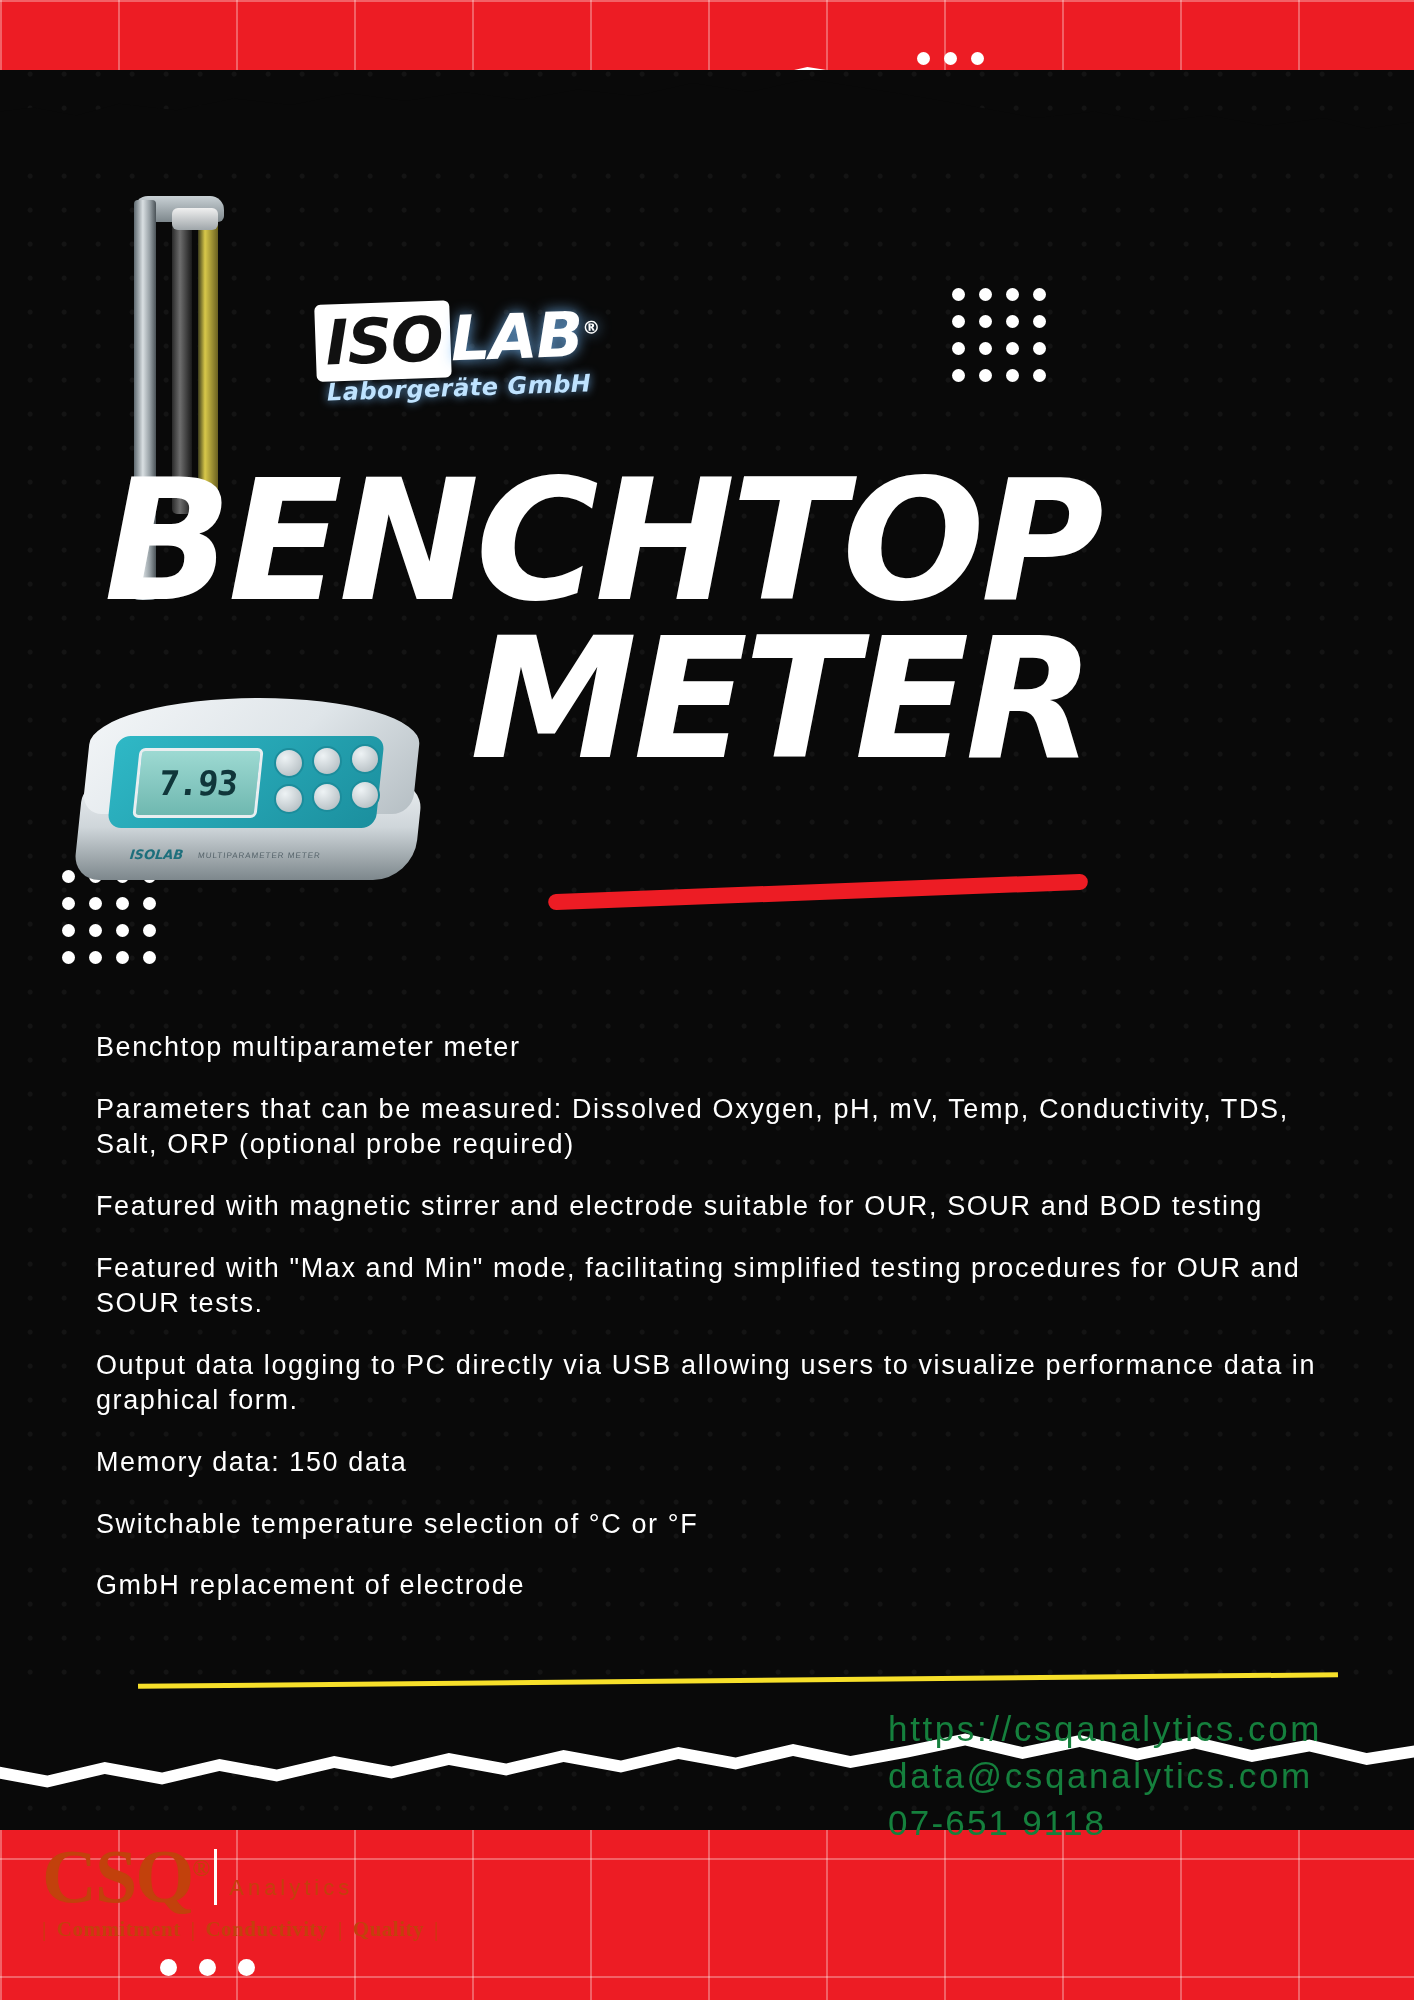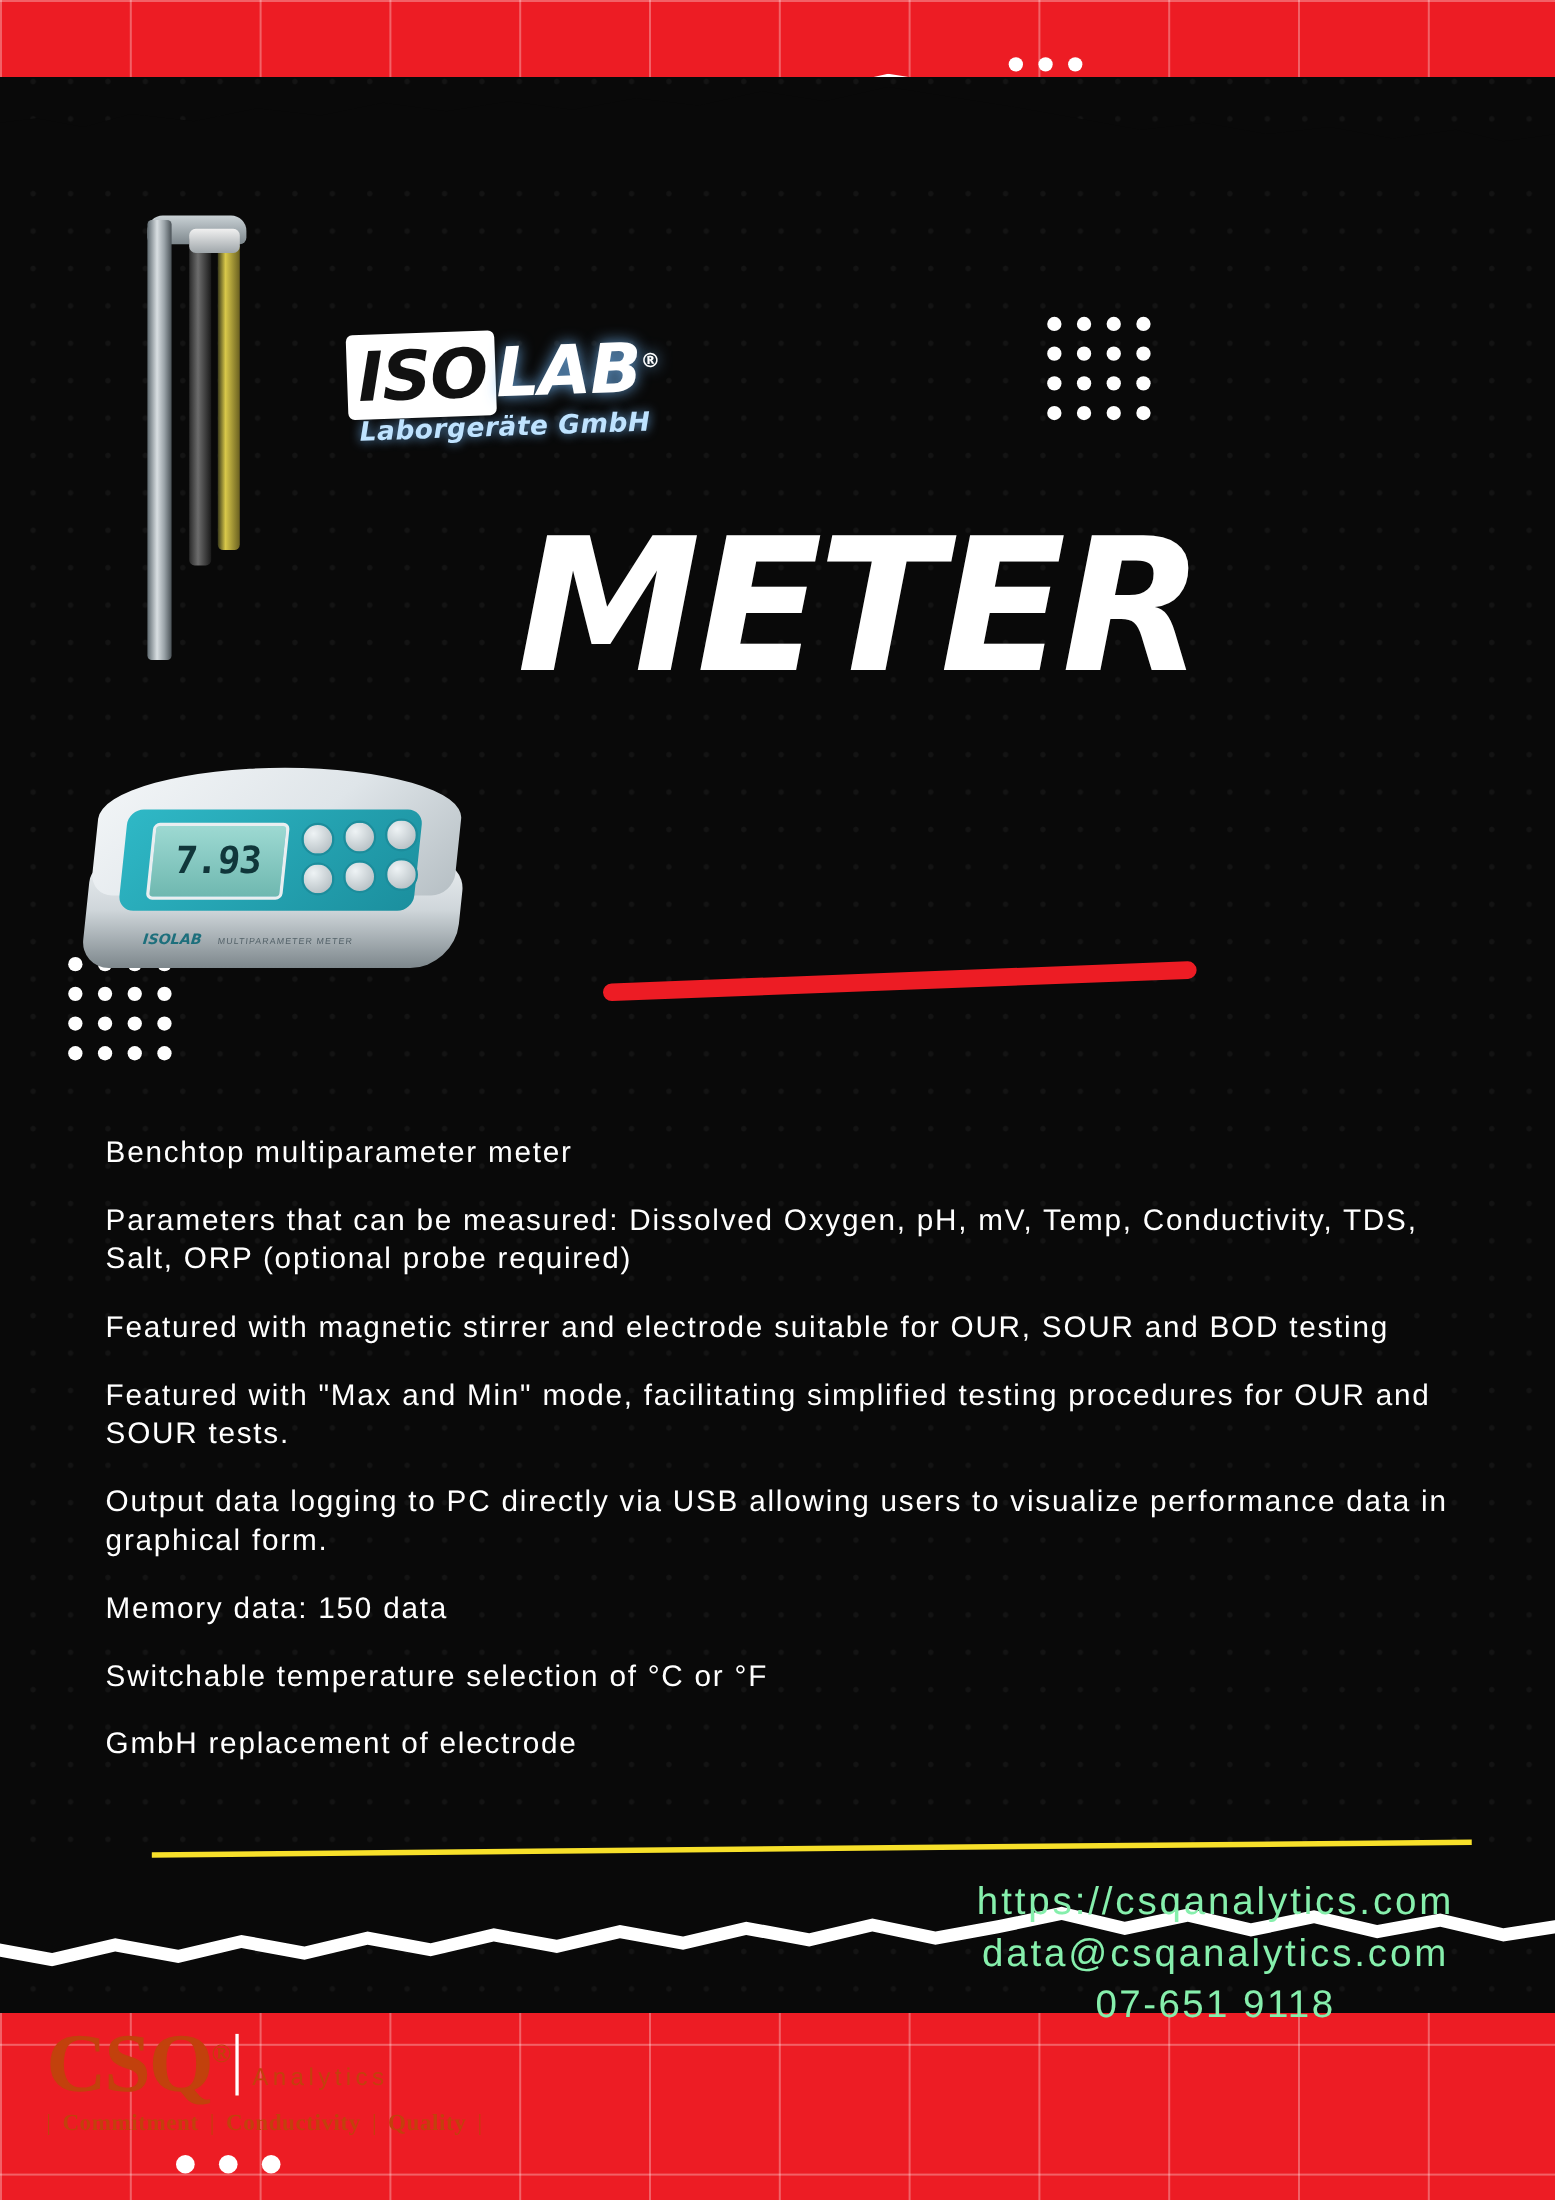--- a/index.html
+++ b/index.html
@@ -372,22 +372,22 @@
     height: 5px;
     background: #f7e02a;
     transform: rotate(-0.55deg);
   }
 
   
   .contact {
     position: absolute;
     top: 1706px;
     right: 92px;
-    text-align: center;
-    color: #86efac;
+    text-align: left;
+    color: #15803d;
   }
   .contact div {
     font-family: "Liberation Sans", sans-serif;
     font-size: 35px;
     letter-spacing: 2.6px;
     line-height: 1.34;
   }
   .contact .phone {
     letter-spacing: 2.2px;
   }
@@ -508,20 +508,21 @@
     <div class="probe-b"></div>
     <div class="probe-cap"></div>
   </div>
 
   <div class="isolab-logo">
     <div class="isolab-main"><span class="iso">ISO</span><span class="lab">LAB</span><span class="isolab-reg">®</span></div>
     <div class="isolab-sub">Laborgeräte GmbH</div>
   </div>
 
   <div class="headline">
+    <div class="line1">BENCHTOP</div>
     <div class="line2">METER</div>
   </div>
   <div class="red-underline"></div>
 
   <div class="meter-body">
     <div class="meter-base"></div>
     <div class="meter-top"></div>
     <div class="meter-panel"></div>
     <div class="meter-screen">7.93</div>
     <div class="meter-btn" style="left:196px; top:58px;"></div>

